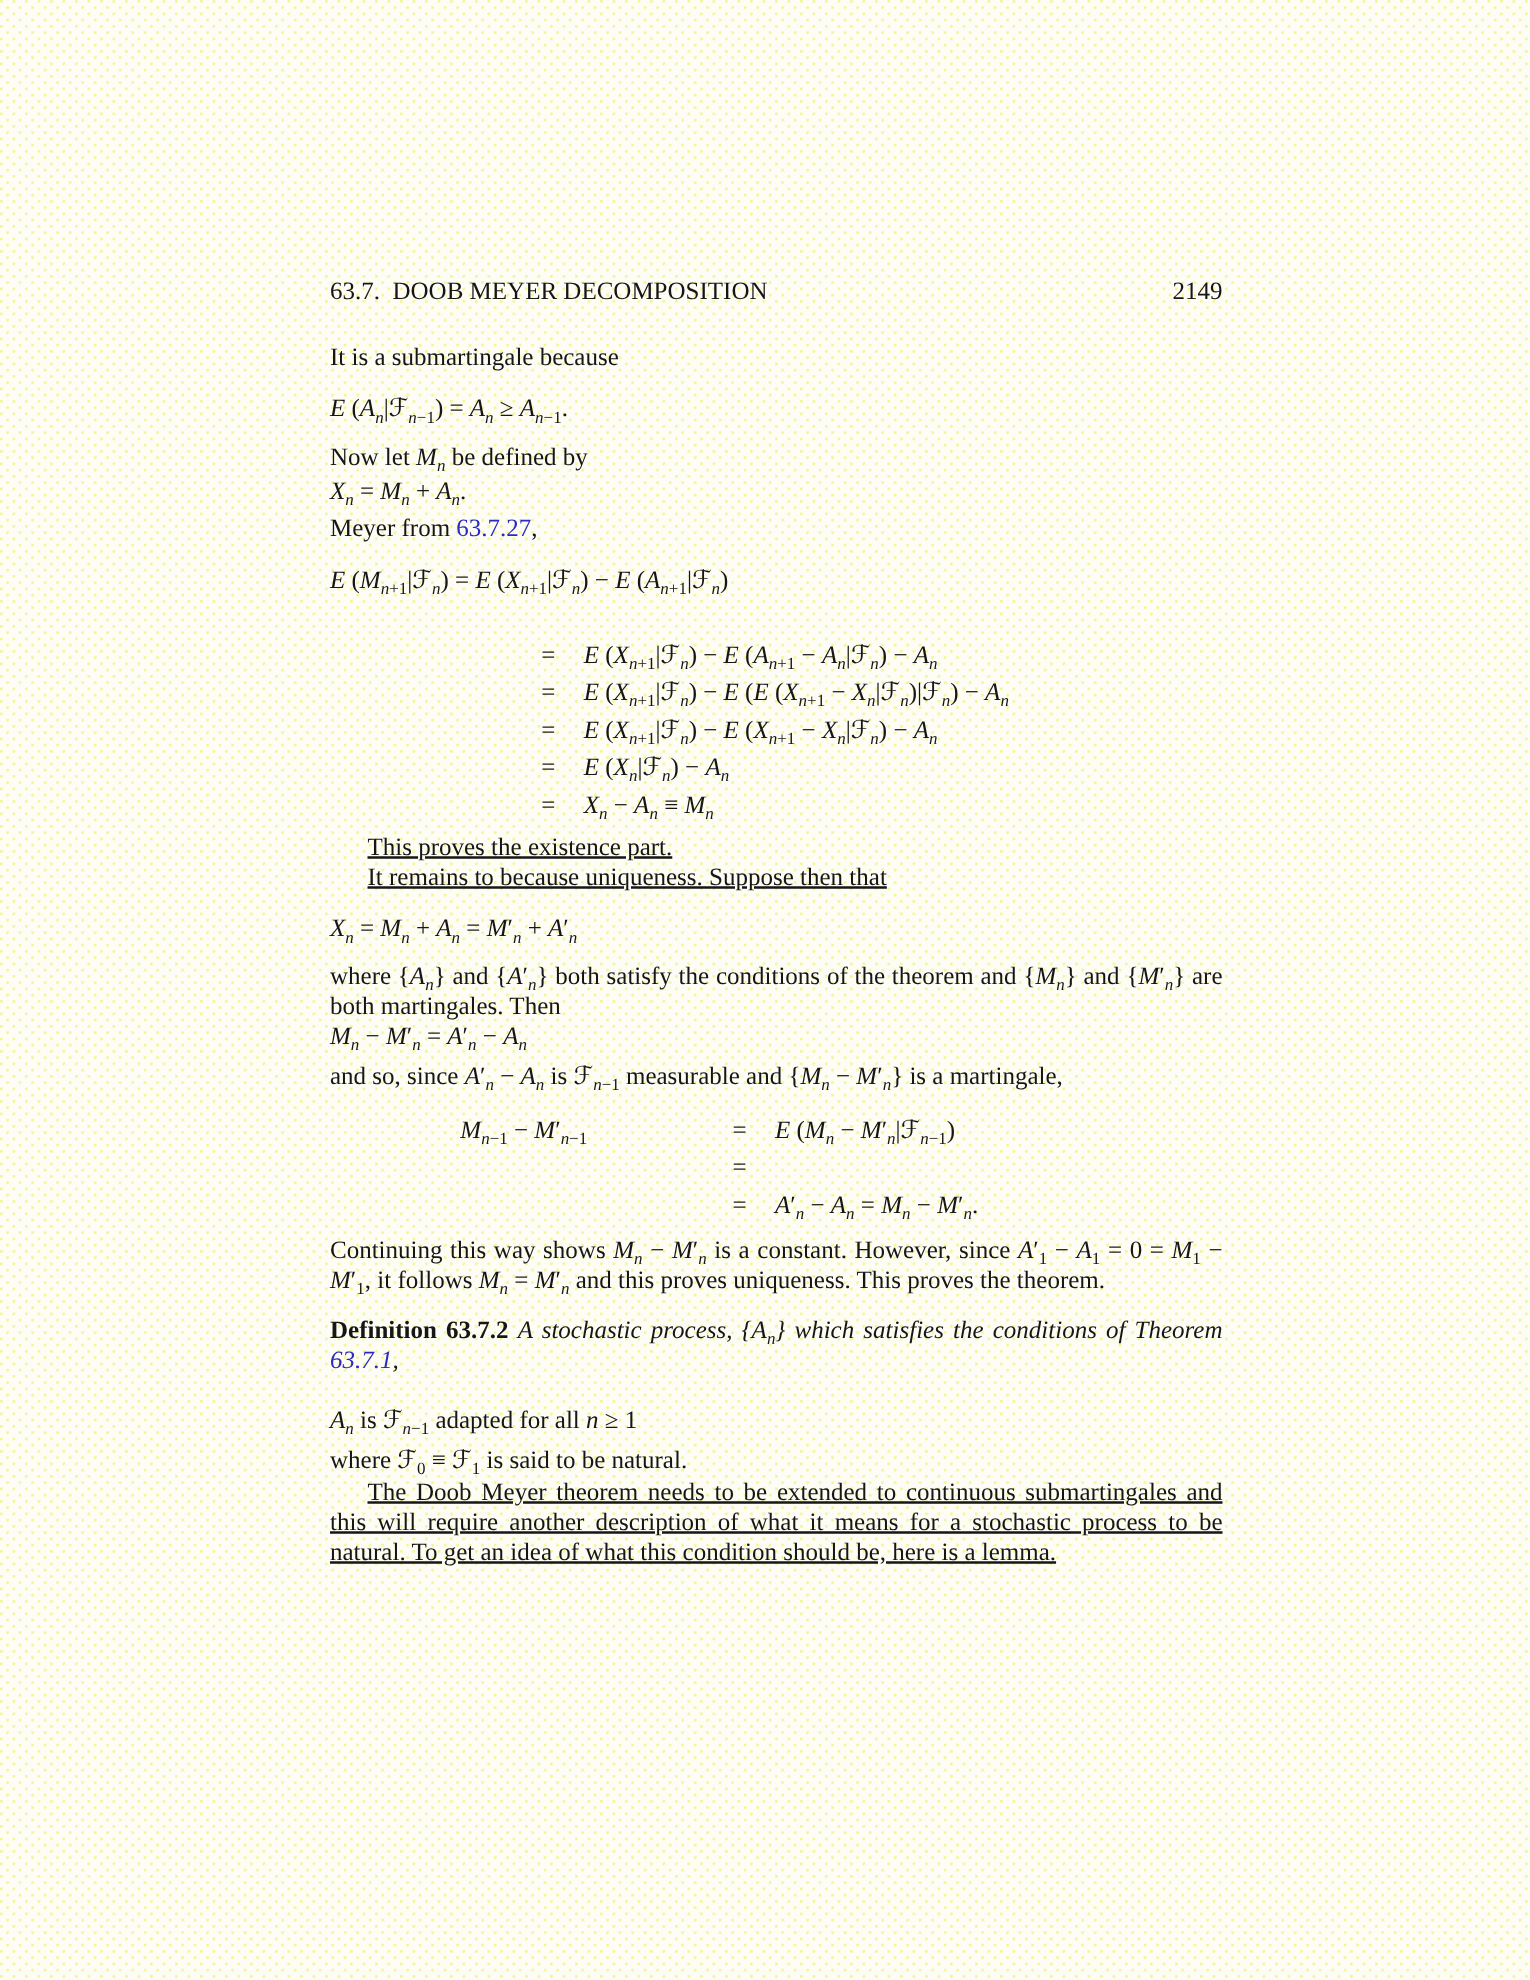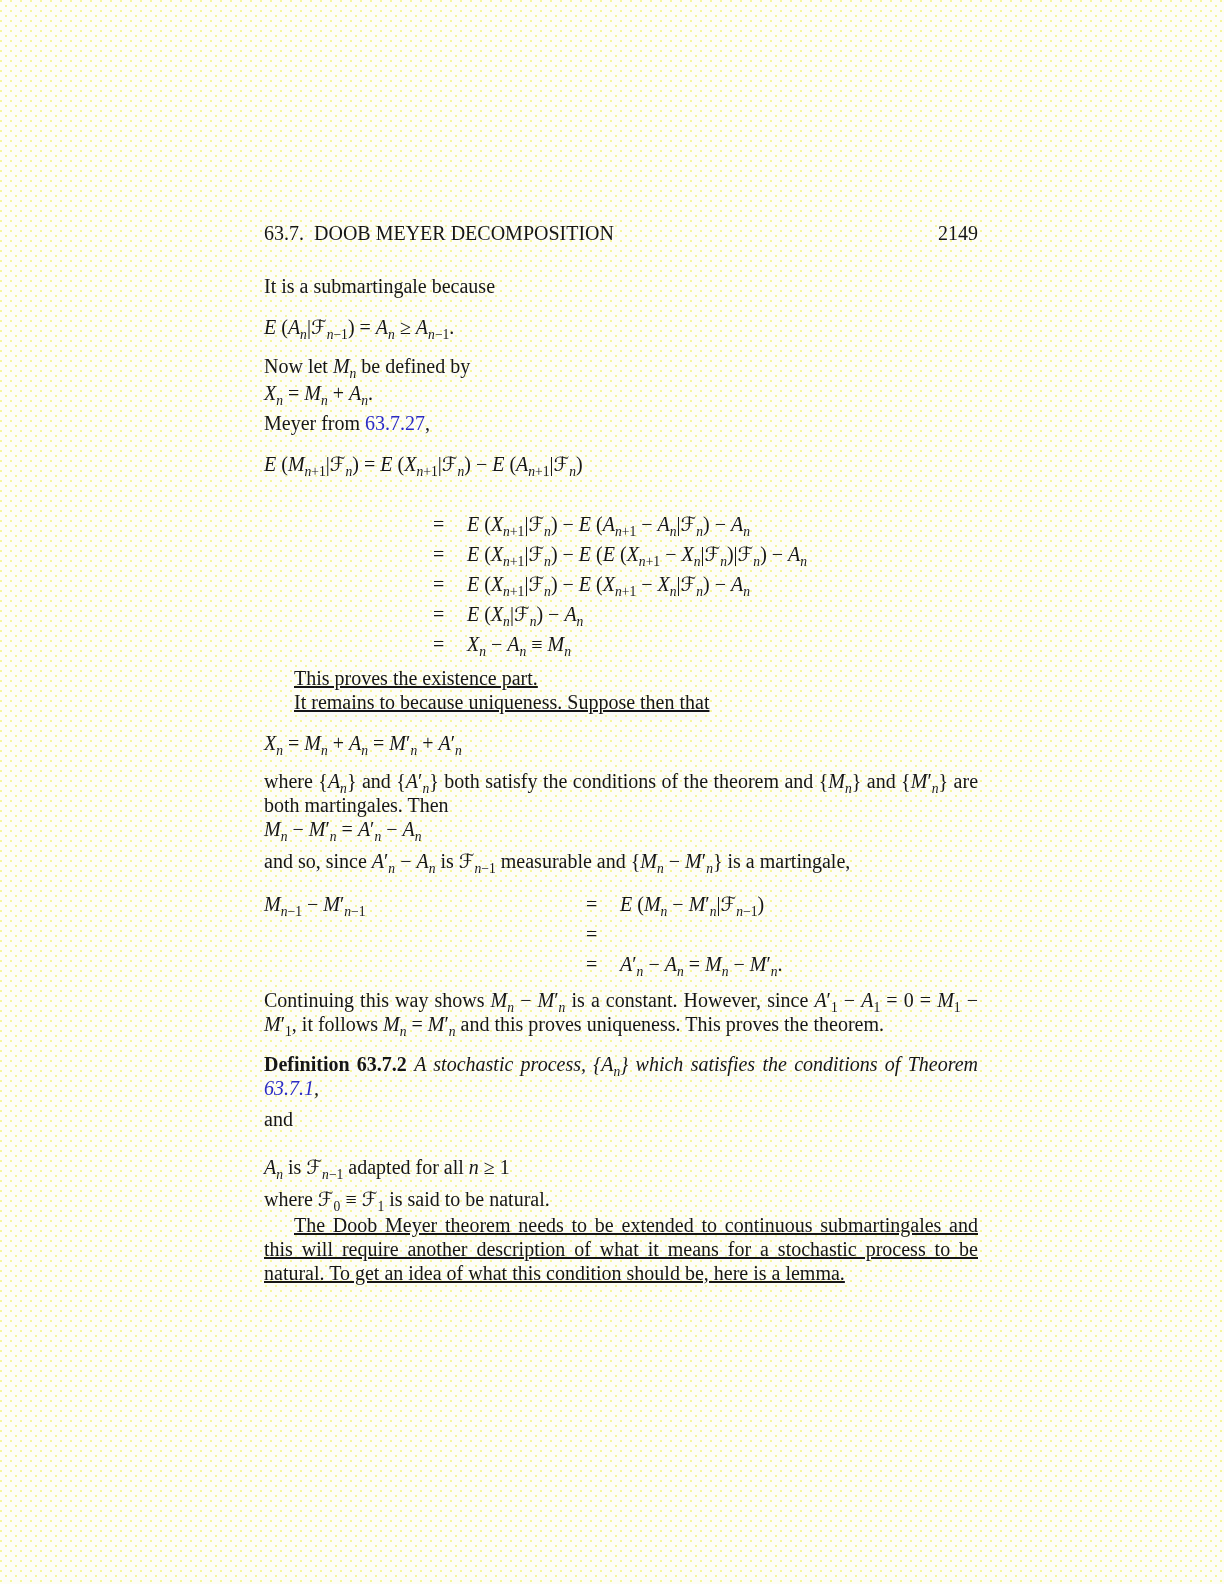--- a/index.html
+++ b/index.html
@@ -18,21 +18,21 @@
     overflow:hidden;
   }
   .content{position:absolute;left:264px;top:221px;width:714px;}
   .hdr{display:flex;justify-content:space-between;line-height:24px;margin-bottom:29px;}
   p{margin:0;line-height:24px;text-align:justify;}
   .ind{text-indent:30px;text-decoration:underline;}
   .eq{text-align:left;line-height:24px;}
   .arow{display:grid;line-height:30px;}
   .a1 .arow{grid-template-columns:169px 34px auto;}
   .a2 .arow{grid-template-columns:322px 34px auto;}
-  .lhs{text-align:left;padding-right:12px;}
+  .lhs{text-align:center;padding-right:12px;}
   .asign{text-align:left;}
   .rhs{text-align:left;}
   sub{font-size:0.68em;line-height:0;}
   i sub, sub i{letter-spacing:0;}
   .ref{color:var(--link,#2b2bc4);text-decoration:none;cursor:pointer;}
   .it{font-style:italic;}
   b{font-weight:bold;}
 </style>
 </head>
 <body>
@@ -111,21 +111,20 @@
           <span class="asign">=</span>
           <span class="rhs"><i>A</i>′<sub><i>n</i></sub> − <i>A<sub>n</sub></i> = <i>M<sub>n</sub></i> − <i>M</i>′<sub><i>n</i></sub>.</span>
         </div>
     </div>
 
     <p style="margin-top:9px;">Continuing this way shows <i>M<sub>n</sub></i> − <i>M</i>′<sub><i>n</i></sub> is a constant. However, since <i>A</i>′<sub>1</sub> − <i>A</i><sub>1</sub> = 0 = <i>M</i><sub>1</sub> − <i>M</i>′<sub>1</sub>, it follows <i>M<sub>n</sub></i> = <i>M</i>′<sub><i>n</i></sub> and this proves uniqueness. This proves the theorem.</p>
 
     <p style="margin-top:16px;"><b>Definition 63.7.2</b> <span class="it">A stochastic process, {A<sub>n</sub>} which satisfies the conditions of Theorem</span> <a class="ref it">63.7.1</a><span class="it">,</span></p>
 
 
-    <p style="margin-top:7px;">and</p>
 
     <div class="eq" style="margin-top:24px;"><i>A<sub>n</sub></i> is ℱ<sub><i>n</i>−1</sub> adapted for all <i>n</i> ≥ 1</div>
 
     <p style="margin-top:8px;">where ℱ<sub>0</sub> ≡ ℱ<sub>1</sub> is said to be natural.</p>
 
     <p class="ind" style="margin-top:2px;">The Doob Meyer theorem needs to be extended to continuous submartingales and this will require another description of what it means for a stochastic process to be natural. To get an idea of what this condition should be, here is a lemma.</p>
 
   </div>
 </div>
 

